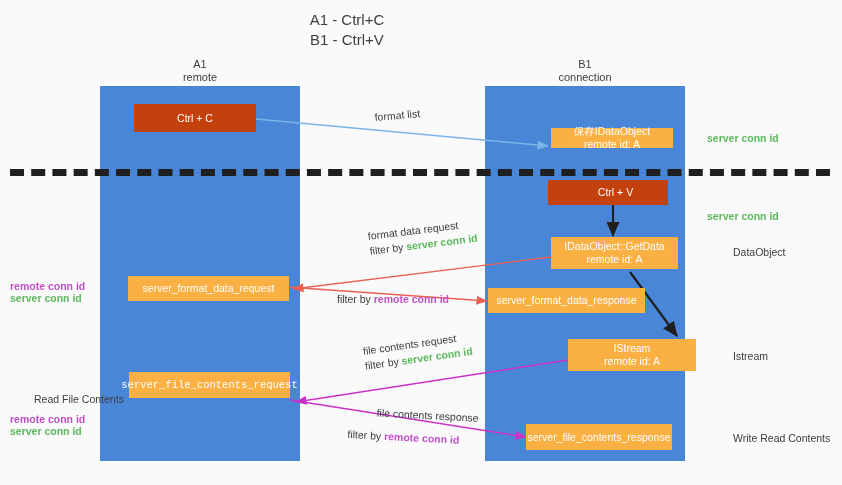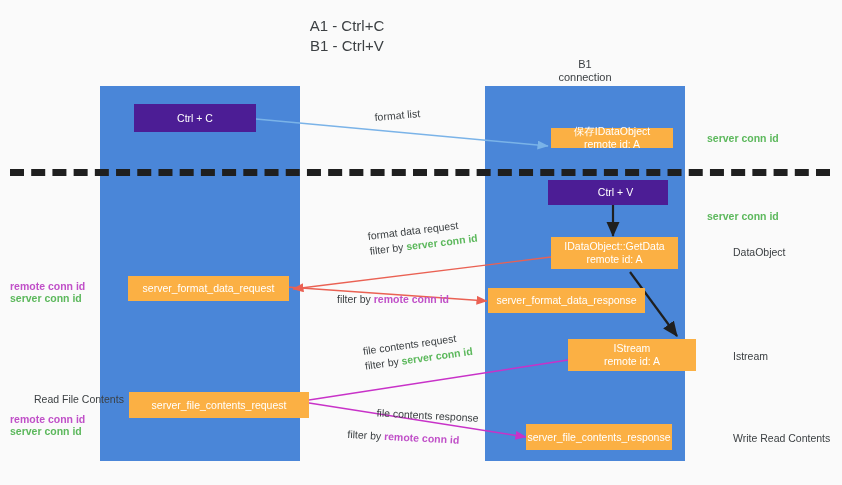--- a/index.html
+++ b/index.html
@@ -16,21 +16,21 @@
     width: 842px;
     height: 485px;
     background: #fafafa;
     overflow: hidden;
   }
 
   
   .title-block {
     position: absolute;
     left: 0;
-    top: 16px;
+    top: 10px;
     width: 694px;
     text-align: center;
     font-size: 15px;
     color: #3c4043;
     line-height: 20px;
   }
 
   
   .lane-header {
     position: absolute;
@@ -56,21 +56,21 @@
     display: flex;
     flex-direction: column;
     align-items: center;
     justify-content: center;
     font-size: 10.5px;
     color: #ffffff;
     line-height: 13px;
     text-align: center;
     padding: 2px 4px;
   }
-  .box.green { background: #4c1d95; }
+  .box.green { background: #c2410c; }
   .box.orange { background: #fbb044; }
   .box .line2 { display: block; }
 
   
   .annot {
     position: absolute;
     font-size: 10.5px;
     line-height: 13px;
     white-space: nowrap;
   }
@@ -111,20 +111,24 @@
 </head>
 <body>
 
 <div id="canvas">
 
   <div class="title-block">
     <div>A1 - Ctrl+C</div>
     <div>B1 - Ctrl+V</div>
   </div>
 
+  <div class="lane-header" style="left:100px; top:58px;">
+    <div>A1</div>
+    <div>remote</div>
+  </div>
   <div class="lane-header" style="left:485px; top:58px;">
     <div>B1</div>
     <div>connection</div>
   </div>
 
   <div class="lane" id="lane-a1"></div>
   <div class="lane" id="lane-b1"></div>
 
   <svg class="overlay">
     <defs>
@@ -183,21 +187,21 @@
 
   <div class="box orange" style="left:488px; top:288px; width:157px; height:25px;">
     <span>server_format_data_response</span>
   </div>
 
   <div class="box orange" style="left:568px; top:339px; width:128px; height:32px;">
     <span>IStream</span>
     <span class="line2">remote id: A</span>
   </div>
 
-  <div class="box orange" style="left:129px; top:392px; width:180px; height:26px;">
+  <div class="box orange" style="left:129px; top:372px; width:161px; height:26px;font-family:Liberation Mono, monospace;">
     <span>server_file_contents_request</span>
   </div>
 
   <div class="box orange" style="left:526px; top:424px; width:146px; height:26px;">
     <span>server_file_contents_response</span>
   </div>
 
   <div class="edge-label" style="left:374px; top:110px; transform:rotate(-5deg); transform-origin:left top;">
     <span>format list</span>
   </div>

